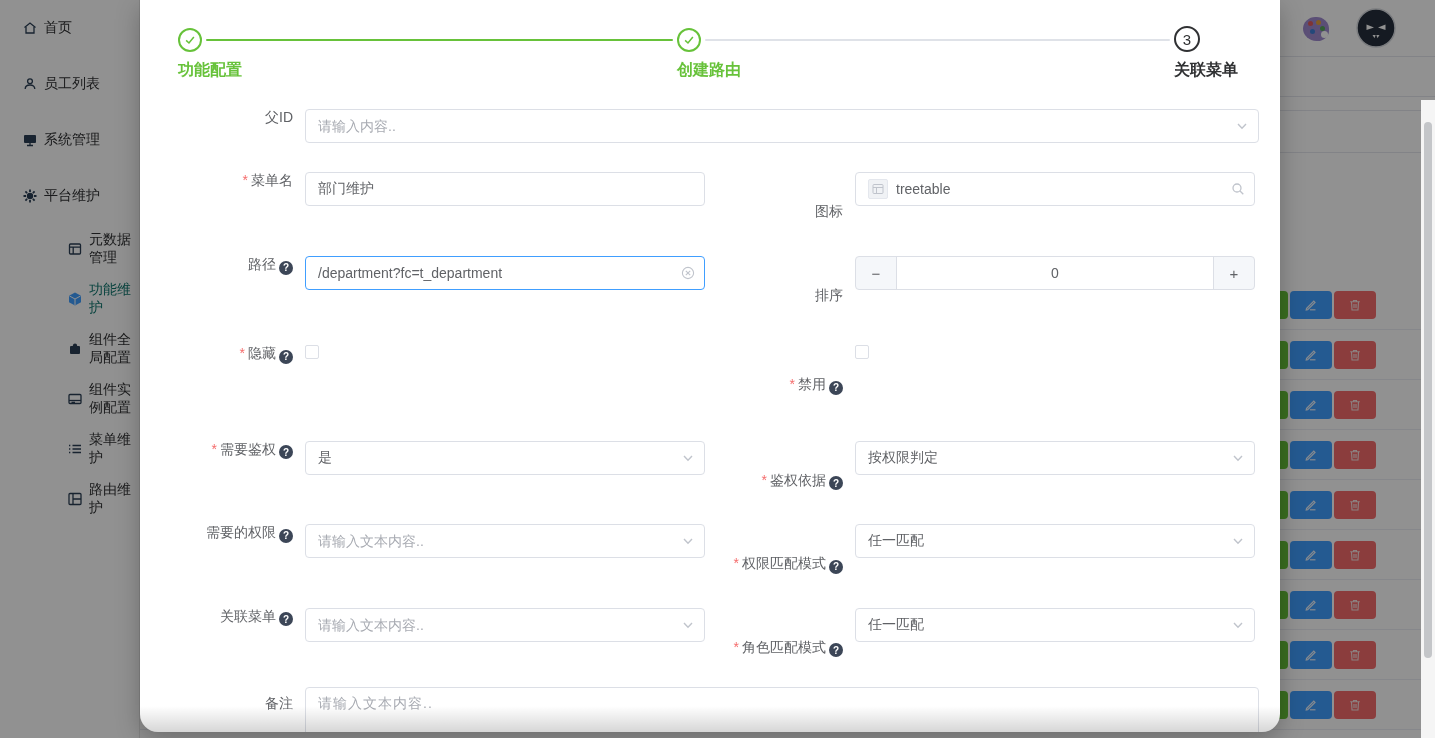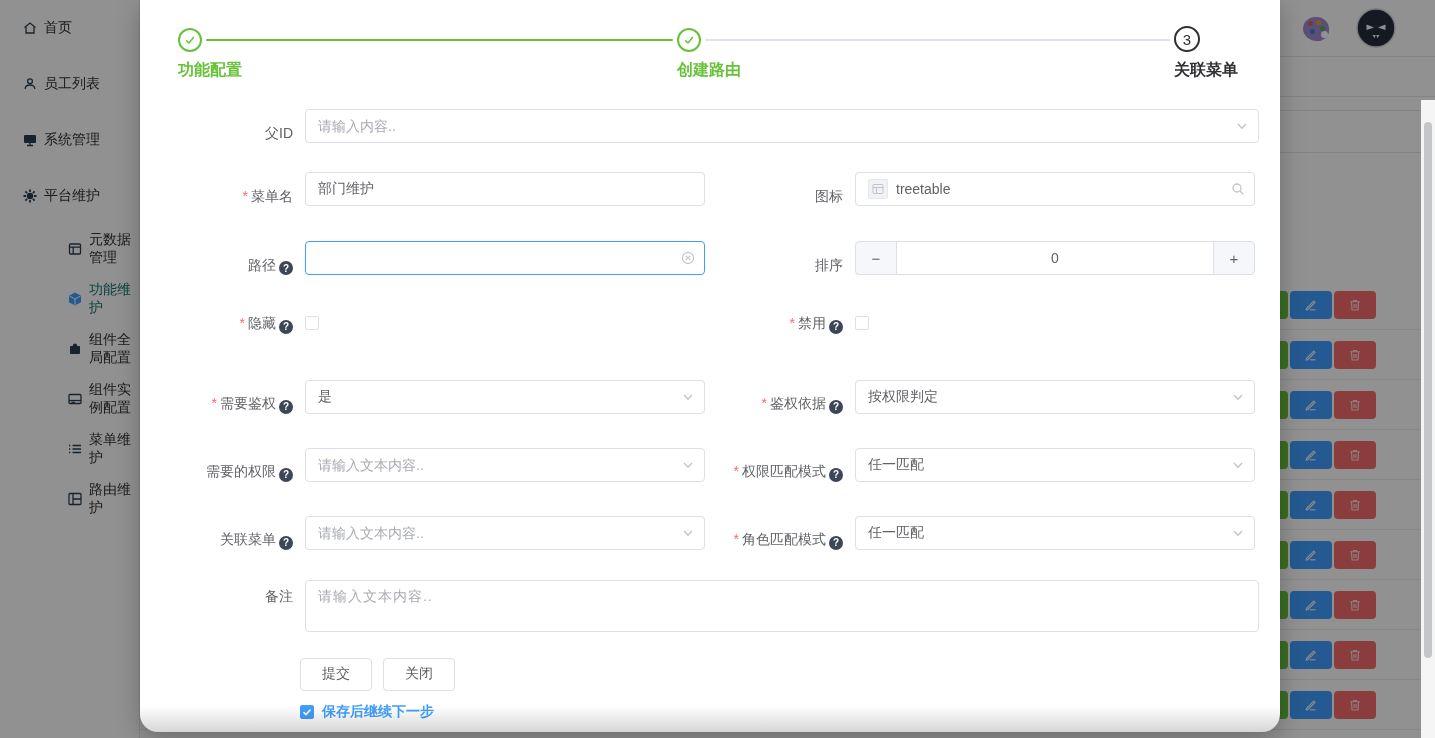--- a/index.html
+++ b/index.html
@@ -51,23 +51,23 @@
                           font-size:15px; font-weight:400; }
   .step-line { position:absolute; top:39px; height:2px; border-radius:1px; }
   .line1 { left:66px; width:467px; background:#67c23a; }
   .line2 { left:565px; width:465px; background:#dfe2e8; }
   .step-label { position:absolute; top:60px; font-size:16px; font-weight:600; white-space:nowrap; }
   .step-label.done { color:#67c23a; }
   .step-label.l1 { left:38px; } .step-label.l2 { left:537px; }
   .step-label.dark { left:1034px; color:#303133; }
 
   
-  .form-row { display:flex; align-items:flex-end; }
+  .form-row { display:flex; align-items:flex-start; }
   .lbl  { width:165px; text-align:right; padding-right:12px; font-size:14px; color:#606266; white-space:nowrap; }
-  .lbl2 { width:150px; text-align:right; padding-right:12px; font-size:14px; color:#606266; white-space:nowrap; }
+  .lbl2 { width:150px; text-align:right; padding-right:12px; font-size:14px; color:#606266; white-space:nowrap;margin-top:31px; }
   .req { color:#f56c6c; margin-right:3px; }
   .help { display:inline-flex; align-items:center; justify-content:center; width:14px; height:14px; border-radius:50%;
           background:#3c4657; color:#fff; font-size:10px; font-weight:700; margin-left:3px; vertical-align:-2px; }
   .ctrl-left, .ctrl-right { width:400px; position:relative; }
   .ctrl-full { width:954px; position:relative; }
   .inp { height:34px; border:1px solid #dcdfe6; border-radius:4px; background:#fff; display:flex; align-items:center;
          padding:0 12px; position:relative; }
   .inp input { border:none; outline:none; flex:1; min-width:0; font-size:14px; color:#606266; background:transparent; padding:0; font-family:inherit; }
   .inp input::placeholder { color:#a8abb2; }
   .inp.focused { border:1px solid #409eff; }
@@ -463,20 +463,21 @@
               </svg>
             </span>
         </div>
       </div>
     </div>
 
     <div class="form-row mt35">
       <div class="lbl"><span>路径</span><span class="help">?</span></div>
       <div class="ctrl-left">
         <div class="inp pad-r focused">
+          <input value="/department?fc=t_department" style="">
           <span class="suffix">
               <svg viewBox="0 0 14 14" fill="none" stroke="currentColor" stroke-width="1.1">
                 <circle cx="7" cy="7" r="5.6"></circle>
                 <path d="M4.8 4.8 L9.2 9.2 M9.2 4.8 L4.8 9.2"></path>
               </svg>
             </span>
         </div>
       </div>
       <div class="lbl2">排序</div>
       <div class="ctrl-right">

